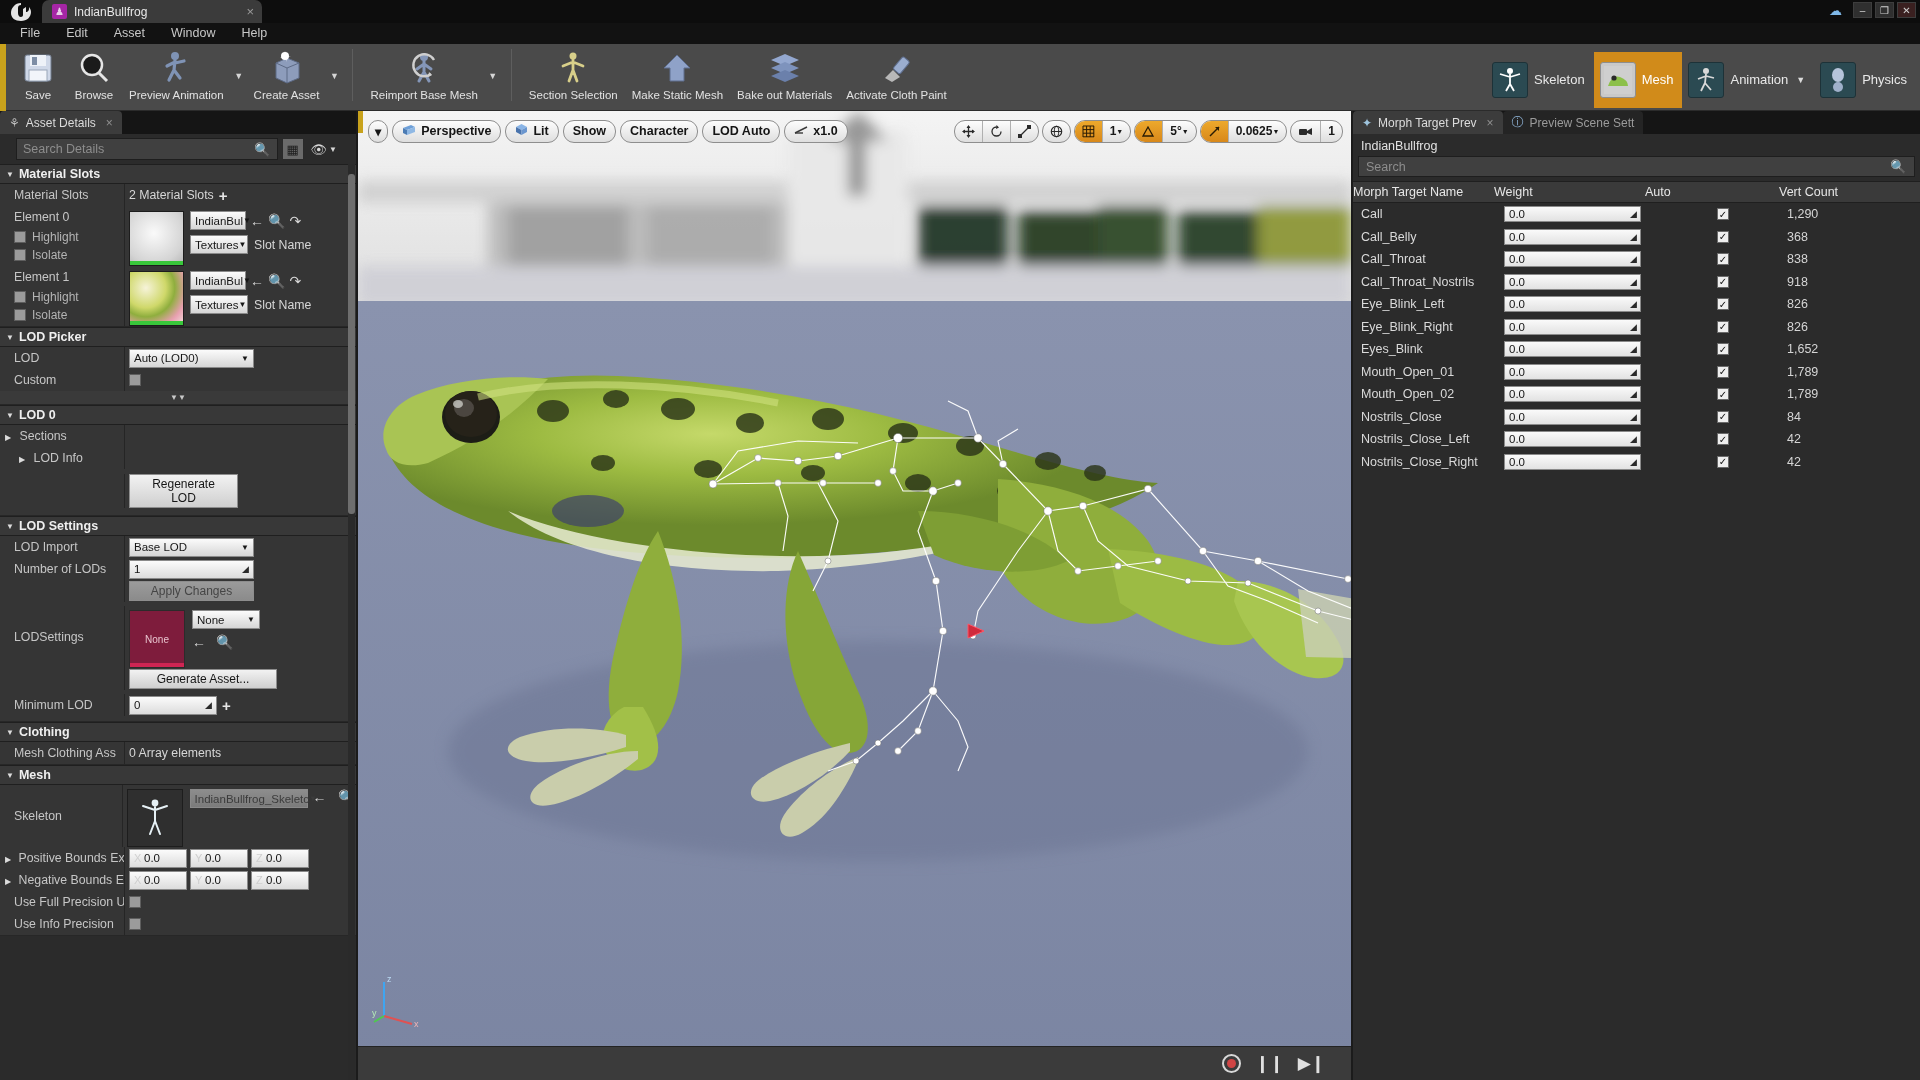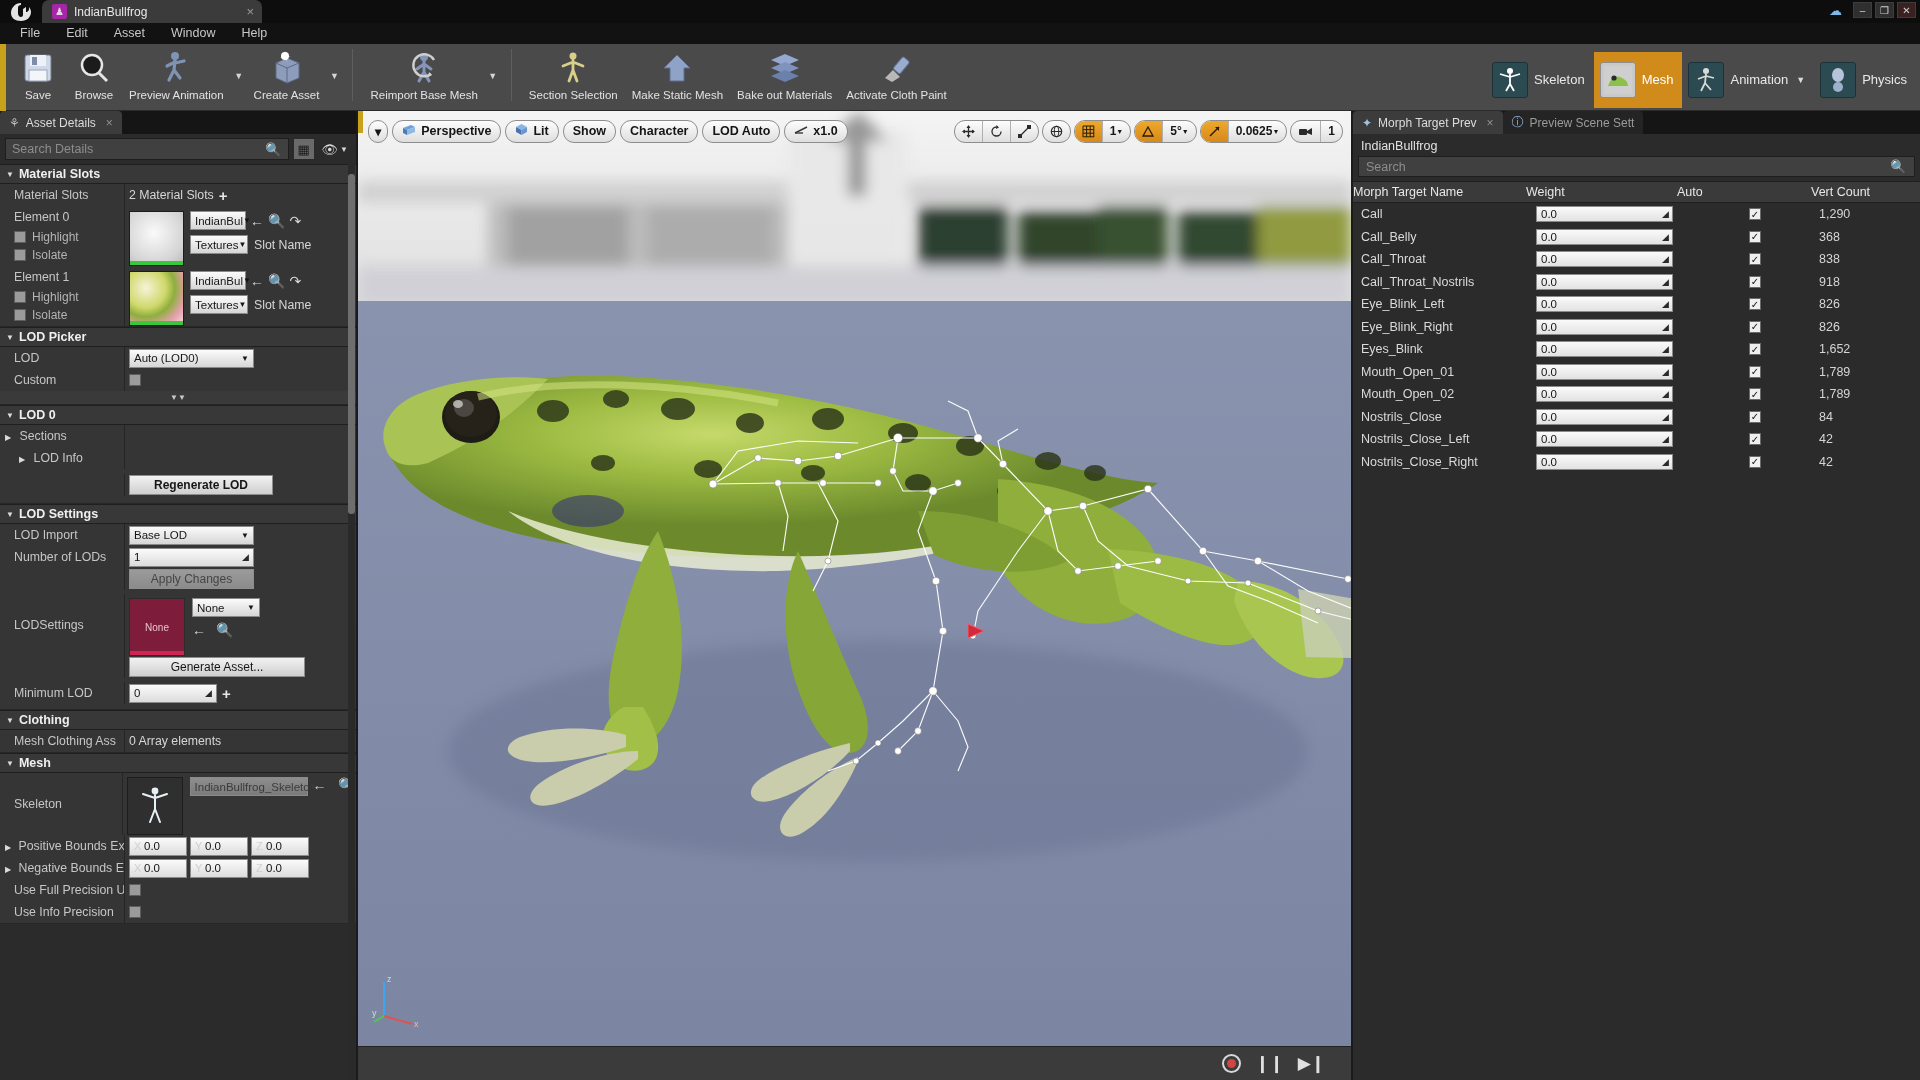--- a/index.html
+++ b/index.html
@@ -112,21 +112,21 @@
     background:#2b2b2b; display:flex; flex-direction:column;
   }
   .panel-tabbar { height:23px; background:#151515; display:flex; align-items:flex-end;}
   .panel-tab {
     height:23px; background:#3c3c3c; display:flex; align-items:center; gap:6px;
     padding:0 9px; color:#dcdcdc; font-size:12px;
     border-top-left-radius:4px; border-top-right-radius:4px;
   }
   .panel-tab.inactive { background:#242424; color:#9b9b9b; }
   .panel-tab .x { color:#8f8f8f; font-size:12px; margin-left:4px;}
-  .search-row { display:flex; align-items:center; gap:4px; padding:4px 5px; background:#2b2b2b;}
+  .search-row { display:flex; align-items:center; gap:4px; padding:4px 16px; background:#2b2b2b;}
   .search-box {
     flex:1; height:22px; background:#404040; border:1px solid #1e1e1e;
     display:flex; align-items:center; padding:0 6px; color:#8d8d8d; font-size:12.5px;
   }
   .search-box .mag { margin-left:auto; color:#cfcfcf; font-size:13px;}
   .sq-btn { width:22px;height:22px;background:#6a6a6a;border:1px solid #2a2a2a;
     display:flex;align-items:center;justify-content:center;color:#1c1c1c;font-size:13px;}
   .eye-btn { display:flex;align-items:center;gap:2px;color:#d7d7d7;font-size:13px;padding:0 3px;}
 
   .details-scroll { flex:1; overflow:hidden; position:relative; }
@@ -235,21 +235,21 @@
     display:flex; align-items:center; padding:0 7px; color:#8d8d8d; font-size:12.5px;
   }
   .rp-search .mag { margin-left:auto; color:#cfcfcf; font-size:13px; }
   .mt-header {
     display:flex; height:22px; background:#3a3a3a; border-top:1px solid #1f1f1f;
     border-bottom:1px solid #1f1f1f; align-items:center;
     color:#e6e6e6; font-size:12.5px;
   }
   .mt-header > div { }
   .col-name { width:141px; }
-  .col-weight { width:151px;margin-left:32px; }
+  .col-weight { width:151px; }
   .col-auto { width:134px; }
   .col-vert { flex:1; }
   .mt-row { display:flex; align-items:center; height:22.5px; }
   .mt-row > div { padding-left:8px; color:#d5d5d5; font-size:12.5px; }
   .mt-row .col-name { color:#dadada; }
   .slider {
     width:137px; height:16px; background:linear-gradient(#fafafa,#e2e2e2);
     border:1px solid #8a8a8a; display:flex; align-items:center; padding:0 4px;
     color:#141414; font-size:11.5px; position:relative; margin-left:2px;
   }
@@ -584,21 +584,21 @@
           <div class="prop-row">
             <div class="prop-name" style="padding-left:19px;">
               <span class="tri" style="margin-right:5px;">▶</span>
               <span>LOD Info</span>
             </div>
             <div class="prop-val"></div>
           </div>
           <div class="prop-row" style="padding:5px 0 7px 0;">
             <div class="prop-name"></div>
             <div class="prop-val">
-              <div class="btn-gray" style="width:144px;font-weight:bold;">Regenerate LOD</div>
+              <div class="btn-gray" style="width:109px;">Regenerate LOD</div>
             </div>
           </div>
         </div>
 
         <div class="cat-header">
           <span class="tri">▼</span>
           <span>LOD Settings</span>
         </div>
         <div class="prop-area">
           <div class="prop-row">
@@ -640,21 +640,21 @@
                 <div style="display:flex;gap:10px;">
                   <span class="ico-btn">←</span>
                   <span class="ico-btn">🔍</span>
                 </div>
               </div>
             </div>
           </div>
           <div class="prop-row" style="padding-bottom:4px;">
             <div class="prop-name"></div>
             <div class="prop-val">
-              <div class="btn-gray" style="width:176px;">Generate Asset...</div>
+              <div class="btn-gray" style="width:148px;">Generate Asset...</div>
             </div>
           </div>
           <div class="prop-row" style="padding-bottom:5px;">
             <div class="prop-name">Minimum LOD</div>
             <div class="prop-val">
               <div class="field-num" style="width:88px;">
                 <span>0</span>
                 <span class="spin">◢</span>
               </div>
               <span class="plus">+</span>

